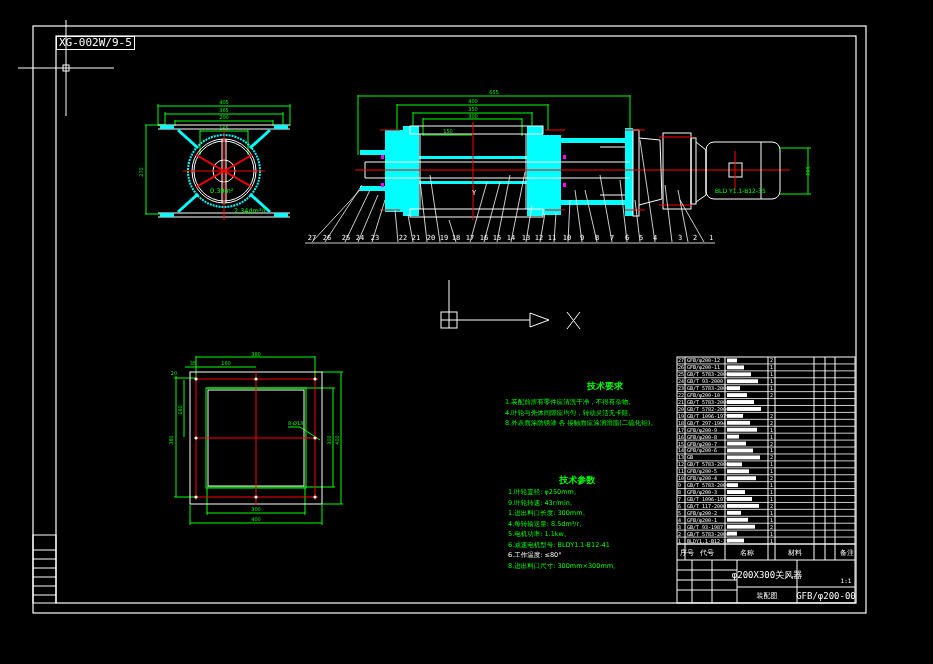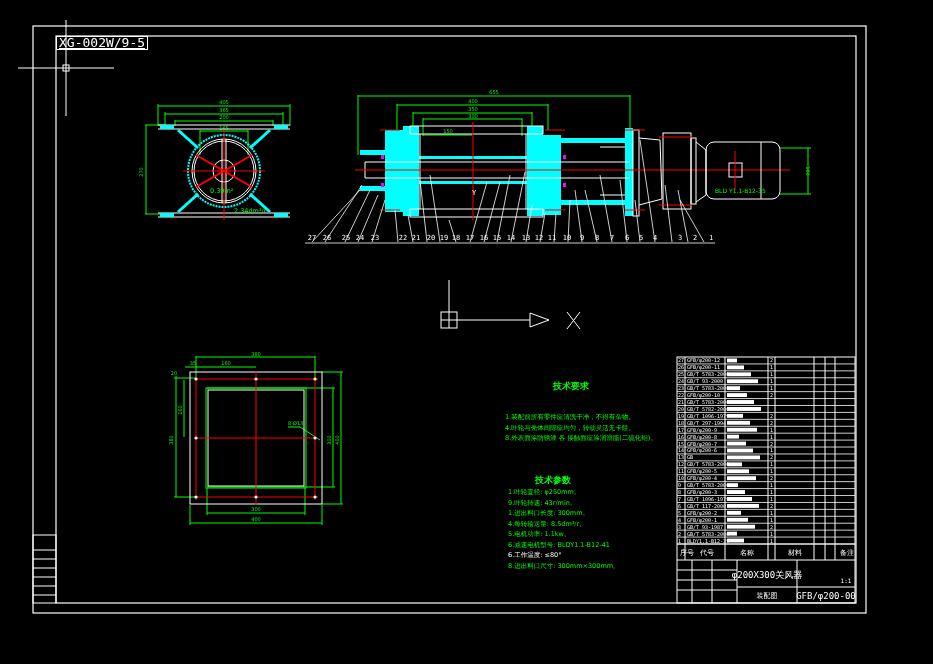--- a/index.html
+++ b/index.html
@@ -1,22 +1,22 @@
 <!DOCTYPE html>
 <html><head>
 <meta charset="utf-8">
 <style>
   html, body { margin:0; padding:0; background:#000; }
   body { width:933px; height:664px; position:relative; overflow:hidden; font-family:"DejaVu Sans Mono", monospace; }
   #canvas { position:absolute; left:0; top:0; width:933px; height:664px; }
   .wt { fill:#fff; font-size:7px; font-family:"DejaVu Sans Mono", monospace; }
   .gt { fill:#00ff00; font-family:"DejaVu Sans", sans-serif; }
-  .stamp { position:absolute; left:56px; top:36px; height:12px; border:1px solid #fff; color:#fff; font-size:13px; line-height:12px; padding:0 2px; font-family:"DejaVu Sans Mono", monospace;text-decoration:underline; }
+  .stamp { position:absolute; left:56px; top:36px; height:12px; border:1px solid #fff; color:#fff; font-size:11px; line-height:12px; padding:0 2px; font-family:"DejaVu Sans Mono", monospace; }
   .notes { position:absolute; color:#00ff00; font-family:"DejaVu Sans", sans-serif; }
-  .notes .h { font-size:9px; font-weight:bold; }
+  .notes .h { font-size:9px; font-weight:bold;text-align:center; }
   .notes .l { font-size:6.5px; line-height:10.5px; white-space:nowrap; }
 </style>
 </head>
 <body>
 
 <svg id="canvas" viewBox="0 0 933 664" xmlns="http://www.w3.org/2000/svg">
 
   <rect x="33" y="26" width="833" height="587" fill="none" stroke="#fff" stroke-width="1.2"></rect>
   <rect x="56" y="36" width="800" height="567" fill="none" stroke="#fff" stroke-width="1.2"></rect>
 
@@ -550,21 +550,21 @@
       <line x1="33" y1="577" x2="56" y2="577"></line>
     <line x1="33" y1="586" x2="56" y2="586"></line>
       <line x1="33" y1="595" x2="56" y2="595"></line>
   </g>
 </svg>
 
 <div class="stamp">XG-002W/9-5</div>
 
 <div class="notes" style="left:505px; top:380px;">
   <div class="h" style="padding-left:48px;">技术要求</div>
-  <div class="l" style="margin-top:19px;">1.装配前所有零件应清洗干净，不得有杂物。</div>
+  <div class="l" style="margin-top:4px;">1.装配前所有零件应清洗干净，不得有杂物。</div>
   <div class="l">4.叶轮与壳体间隙应均匀，转动灵活无卡阻。</div>
   <div class="l">8.外表面涂防锈漆 各 接触面应涂润滑脂(二硫化钼)。</div>
 </div>
 
 <div class="notes" style="left:508px; top:474px;">
   <div class="h" style="padding-left:27px;">技术参数</div>
   <div class="l" style="">1.叶轮直径: φ250mm。</div>
   <div class="l">9.叶轮转速: 43r/min。</div>
   <div class="l">1.进出料口长度: 300mm。</div>
   <div class="l">4.每转输送量: 8.5dm³/r。</div>

